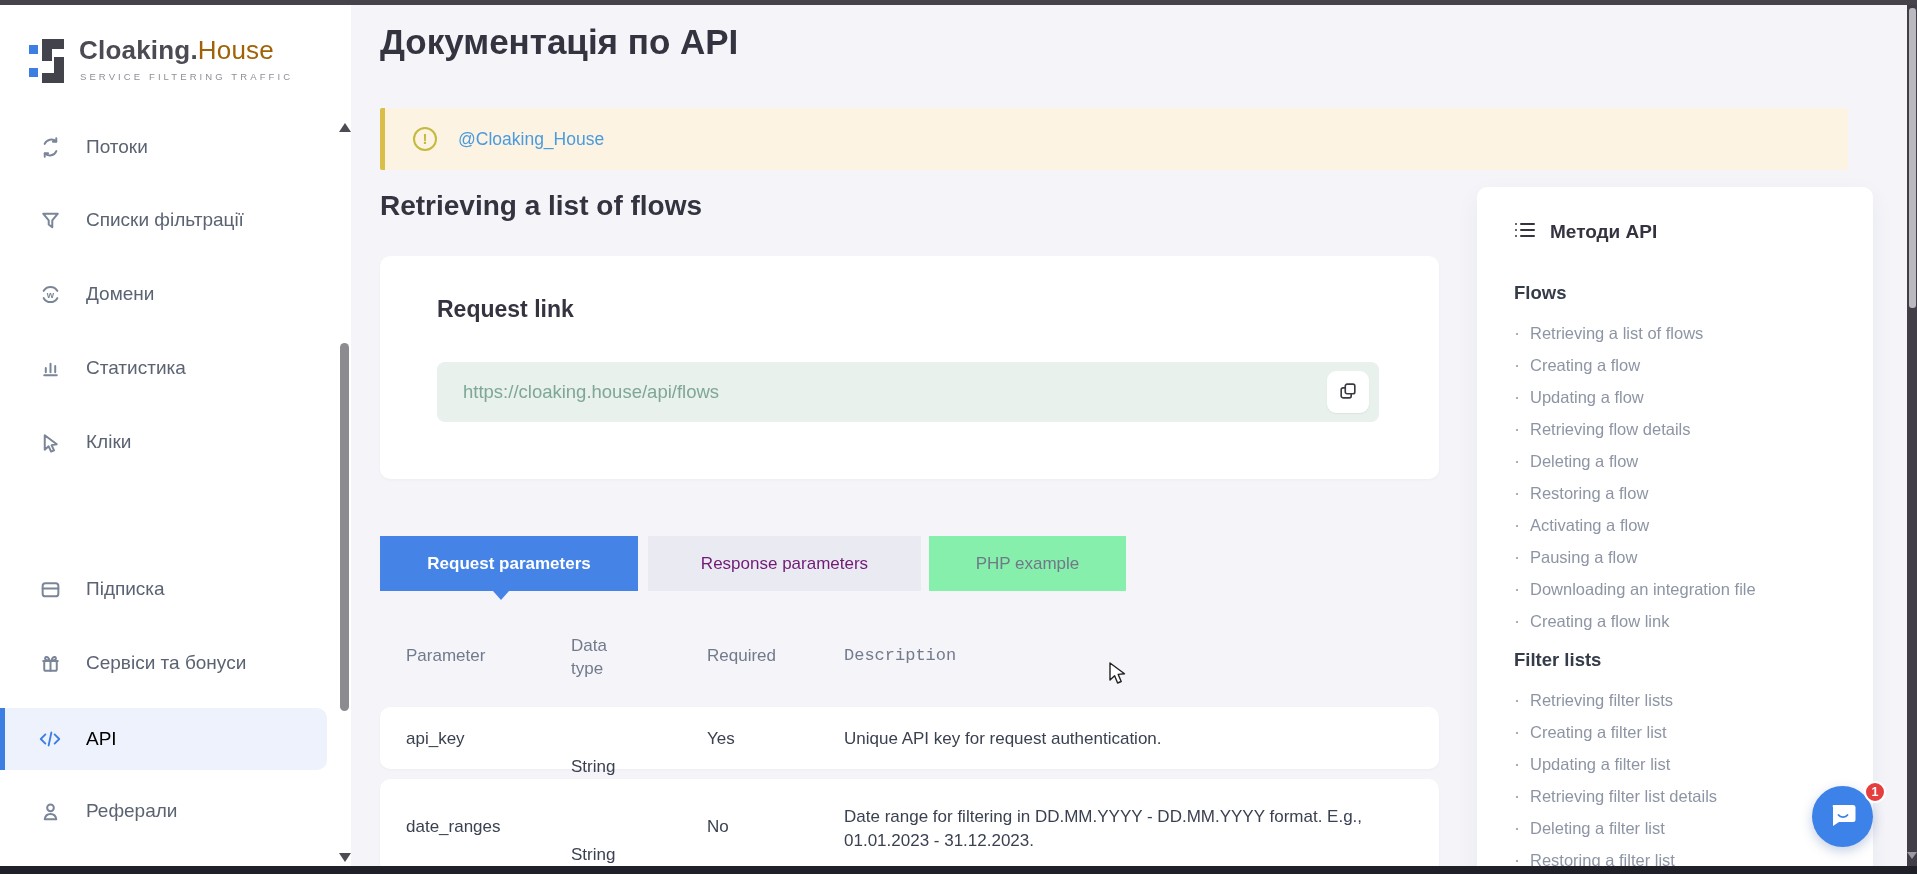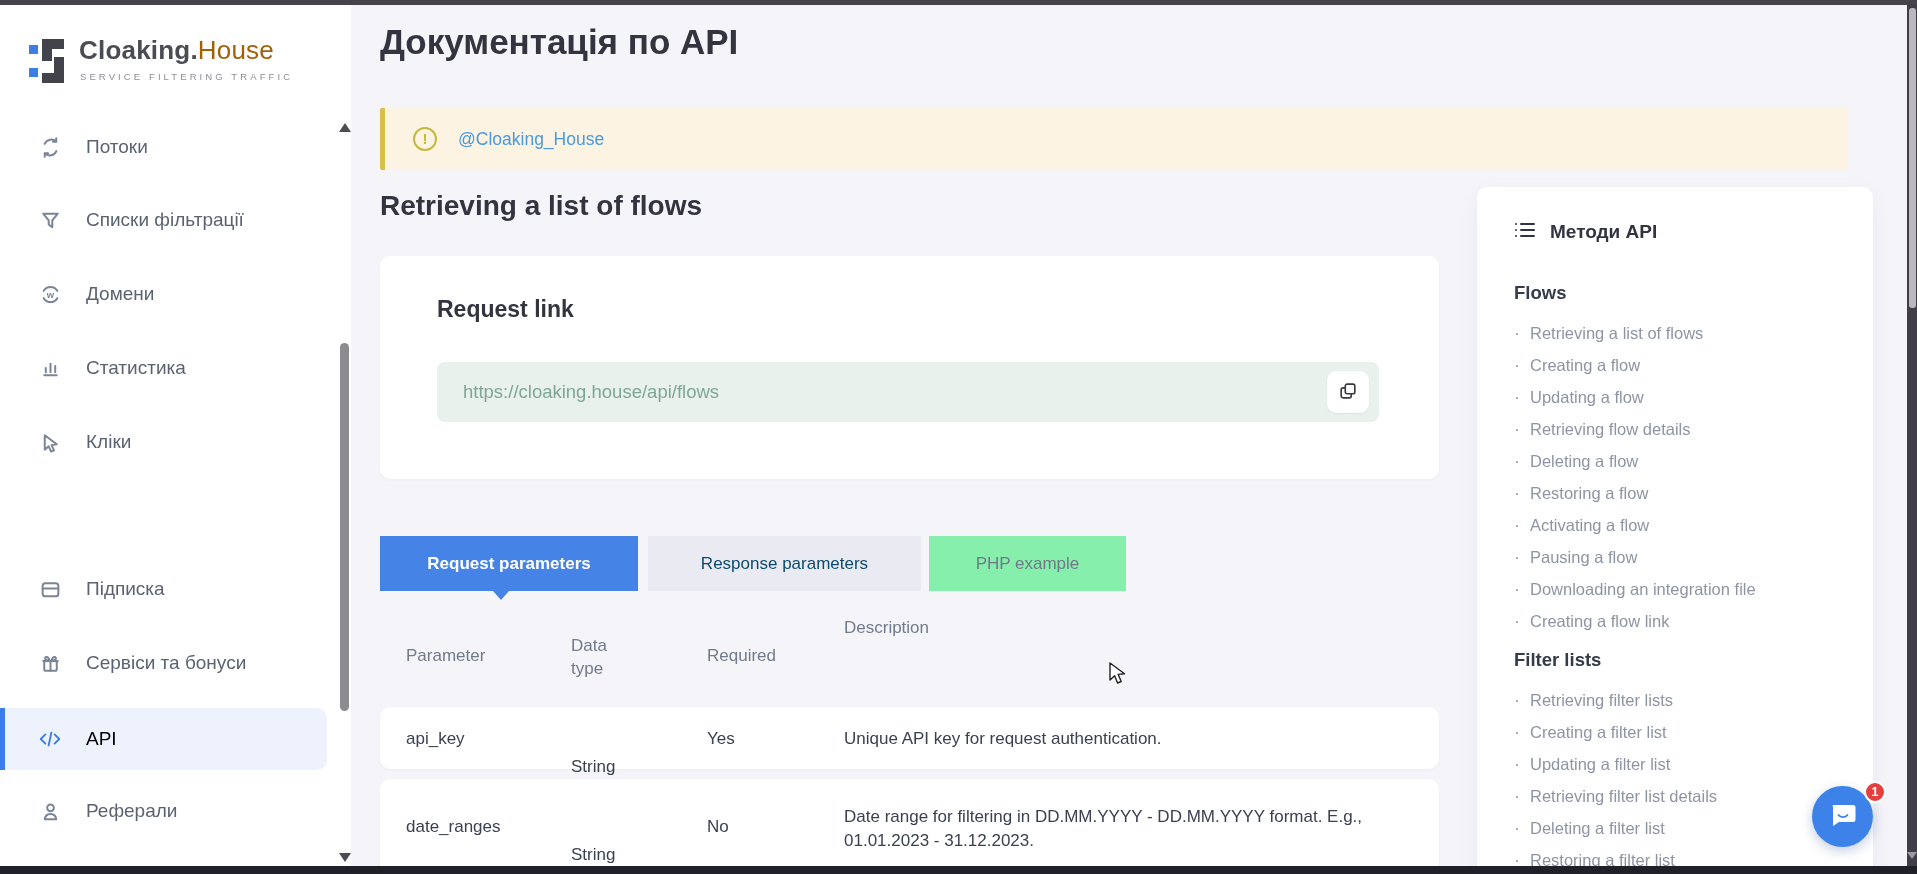--- a/index.html
+++ b/index.html
@@ -47,21 +47,21 @@
   .card { position:absolute; background:#fff; border-radius:10px; box-shadow:0 1px 3px rgba(40,50,80,.04); }
   #req-card { left:380px; top:256px; width:1059px; height:223px; }
   #req-card h3 { position:absolute; left:57px; top:40px; font-size:23px; font-weight:800; color:#33343f; }
   #req-input { position:absolute; left:57px; top:106px; width:942px; height:60px; background:#e8f1ec; border-radius:8px; }
   #req-input .url { position:absolute; left:26px; top:0; height:60px; display:flex; align-items:center; font-size:18.5px; color:#7ea795; }
   #copy-btn { position:absolute; right:10px; top:9px; width:42px; height:42px; background:#fff; border:none; border-radius:9px; cursor:pointer; box-shadow:0 1px 2px rgba(0,0,0,.06); display:flex; align-items:center; justify-content:center; }
 
   .tab { position:absolute; top:536px; height:55px; border-radius:0; display:flex; align-items:center; justify-content:center; font-size:17px; cursor:pointer; }
   #tab-0 { left:380px; width:258px; background:#4584e6; color:#fff; font-weight:600; }
   #tab-0 .tail { position:absolute; left:113px; top:55px; width:0; height:0; border-left:8px solid transparent; border-right:8px solid transparent; border-top:9px solid #4584e6; }
-  #tab-1 { left:648px; width:273px; background:#eaebf2; color:#0c4a6e;justify-content:center; }
+  #tab-1 { left:648px; width:273px; background:#eaebf2; color:#701a75;justify-content:center; }
   #tab-2 { left:929px; width:197px; background:#86efac; color:#6f7988; }
 
   .th { position:absolute; font-size:17px; color:#717b8c; }
   .t-row { left:380px; width:1059px; }
   .t-row .cell { position:absolute; font-size:17px; color:#3a4150; }
   .c0 { left:26px; } .c1 { left:191px;margin-top:28px; } .c2 { left:327px; } .c3 { left:464px; }
 
   
   #methods { left:1477px; top:187px; width:396px; height:700px; box-shadow:0 8px 24px rgba(40,50,80,.05); }
   #methods .m-head { position:absolute; left:37px; top:33px; display:flex; align-items:center; gap:14px; }
@@ -231,21 +231,21 @@
   <div id="tab-1" class="tab">
       <span>Response parameters</span>
     </div>
   <div id="tab-2" class="tab">
       <span>PHP example</span>
     </div>
 
   <span class="th" style="left:406px; top:646px;">Parameter</span>
   <span class="th" style="left:571px; top:634px; width:62px; line-height:23px;">Data type</span>
   <span class="th" style="left:707px; top:646px;">Required</span>
-  <span class="th" style="left:844px; top:618px;">Description</span>
+  <span class="th" style="left:844px; top:646px;font-family:Liberation Mono, monospace;">Description</span>
 
   <div class="card t-row" style="top:707px; height:62px;">
     <span class="cell c0" style="top:22px;">api_key</span>
     <span class="cell c1" style="top:22px;">String</span>
     <span class="cell c2" style="top:22px;">Yes</span>
     <span class="cell c3" style="top:22px;">Unique API key for request authentication.</span>
   </div>
   <div class="card t-row" style="top:779px; height:95px;">
     <span class="cell c0" style="top:38px;">date_ranges</span>
     <span class="cell c1" style="top:38px;">String</span>

